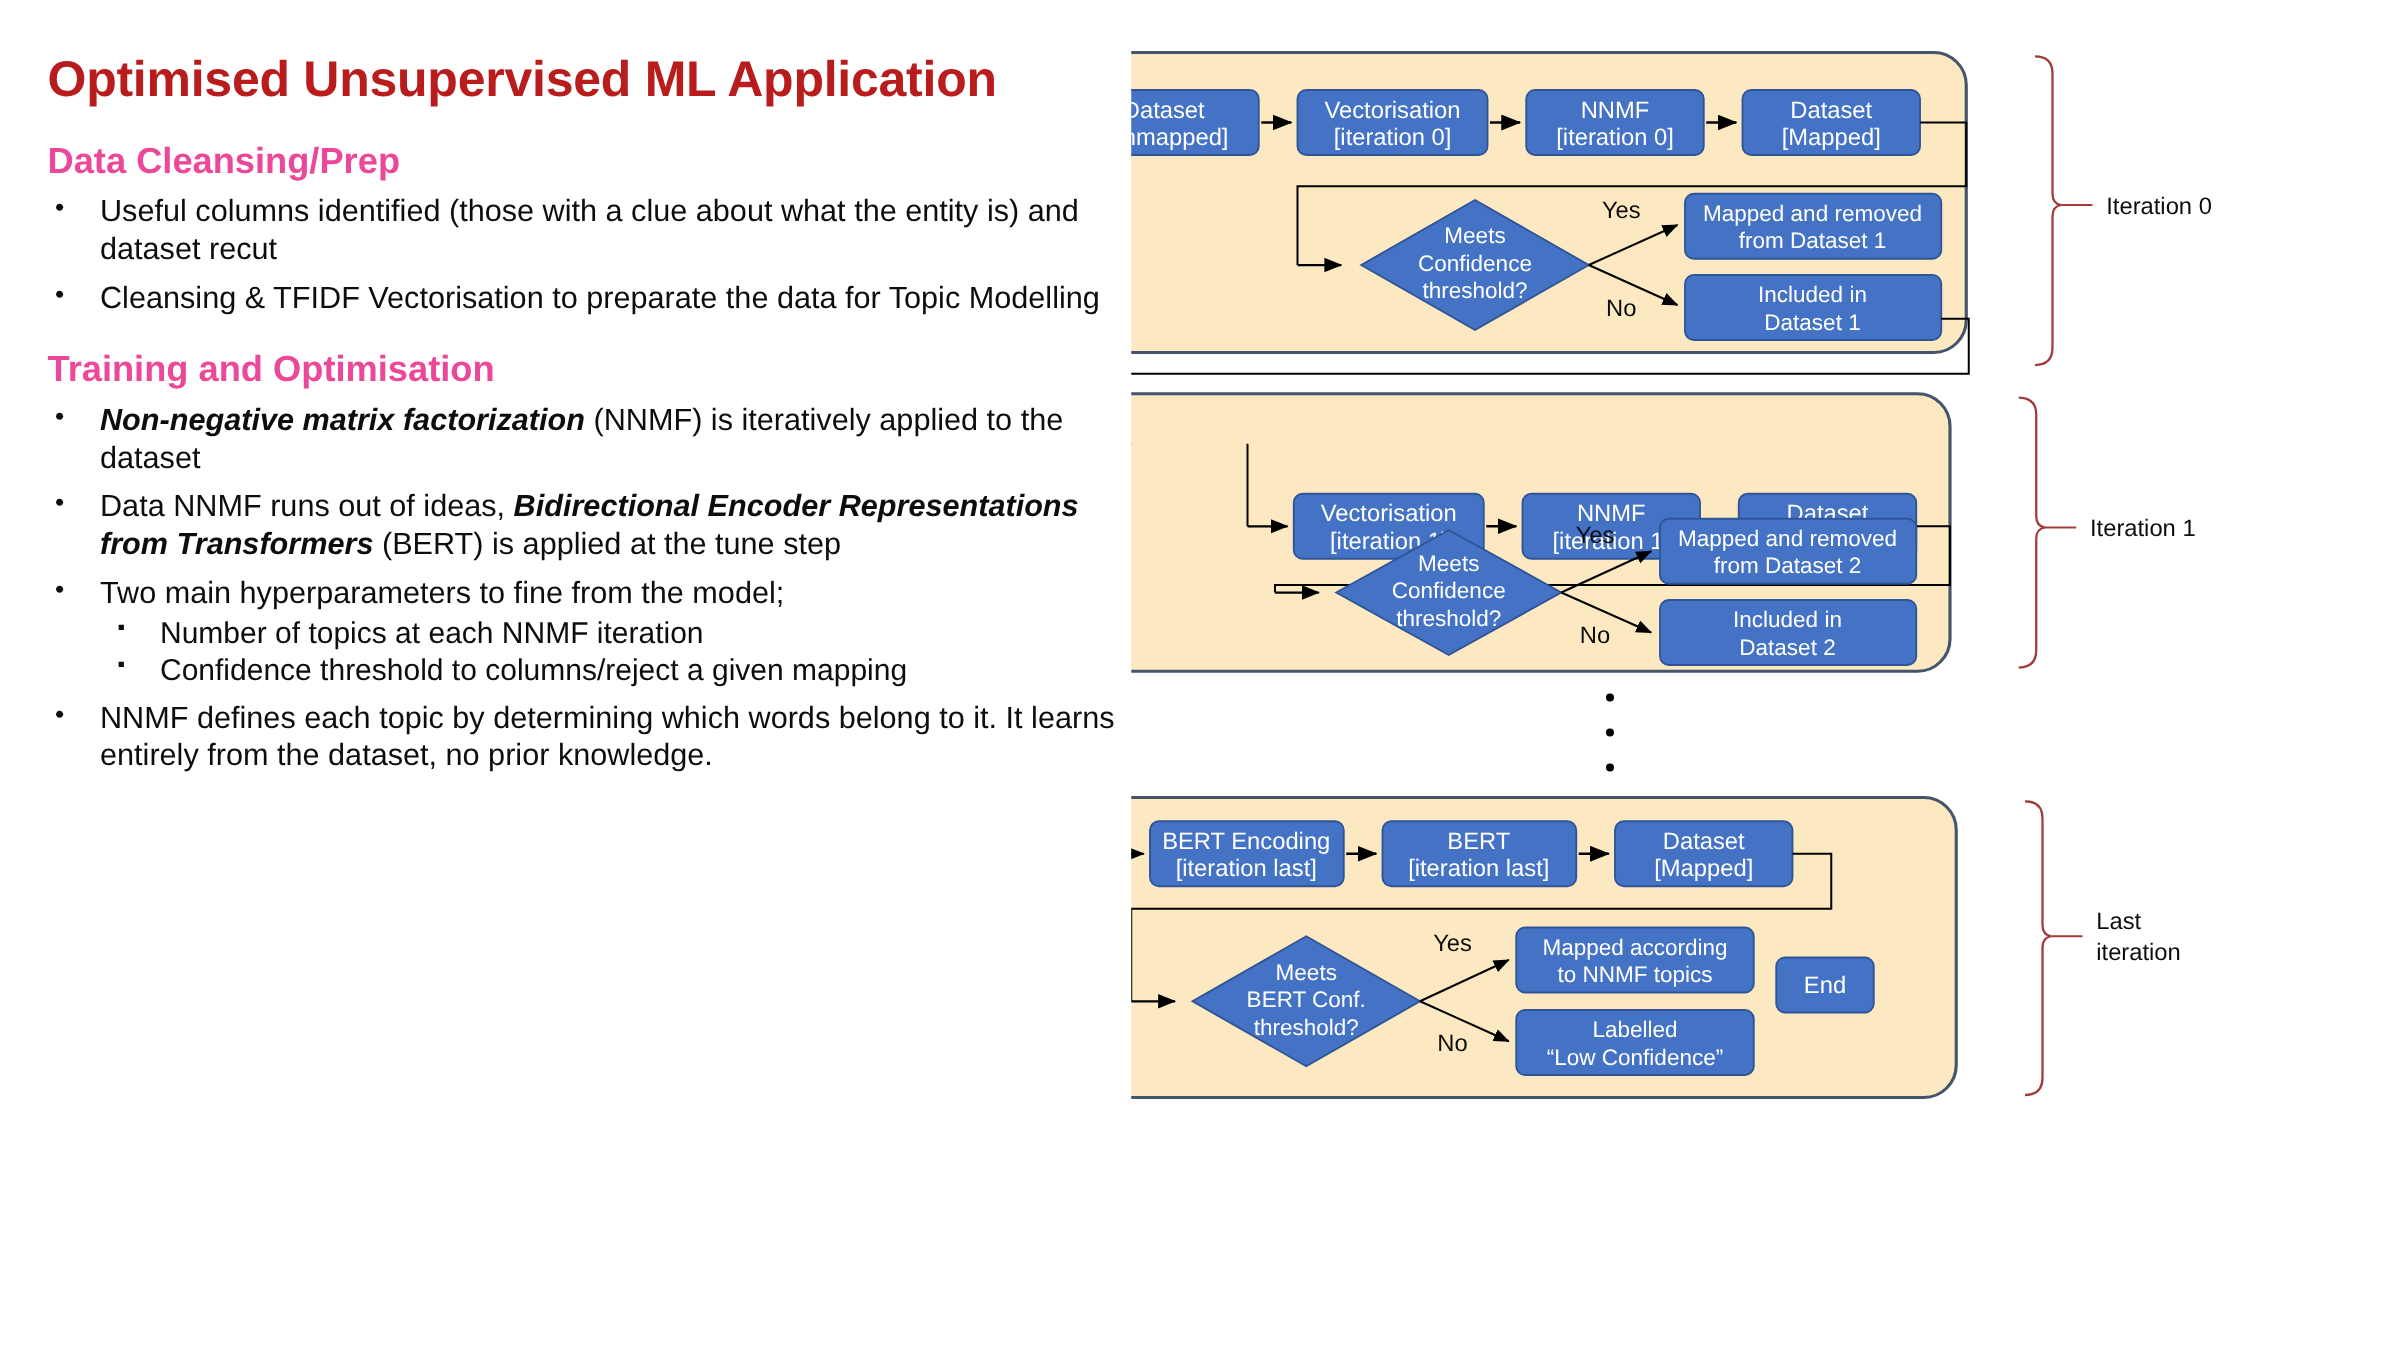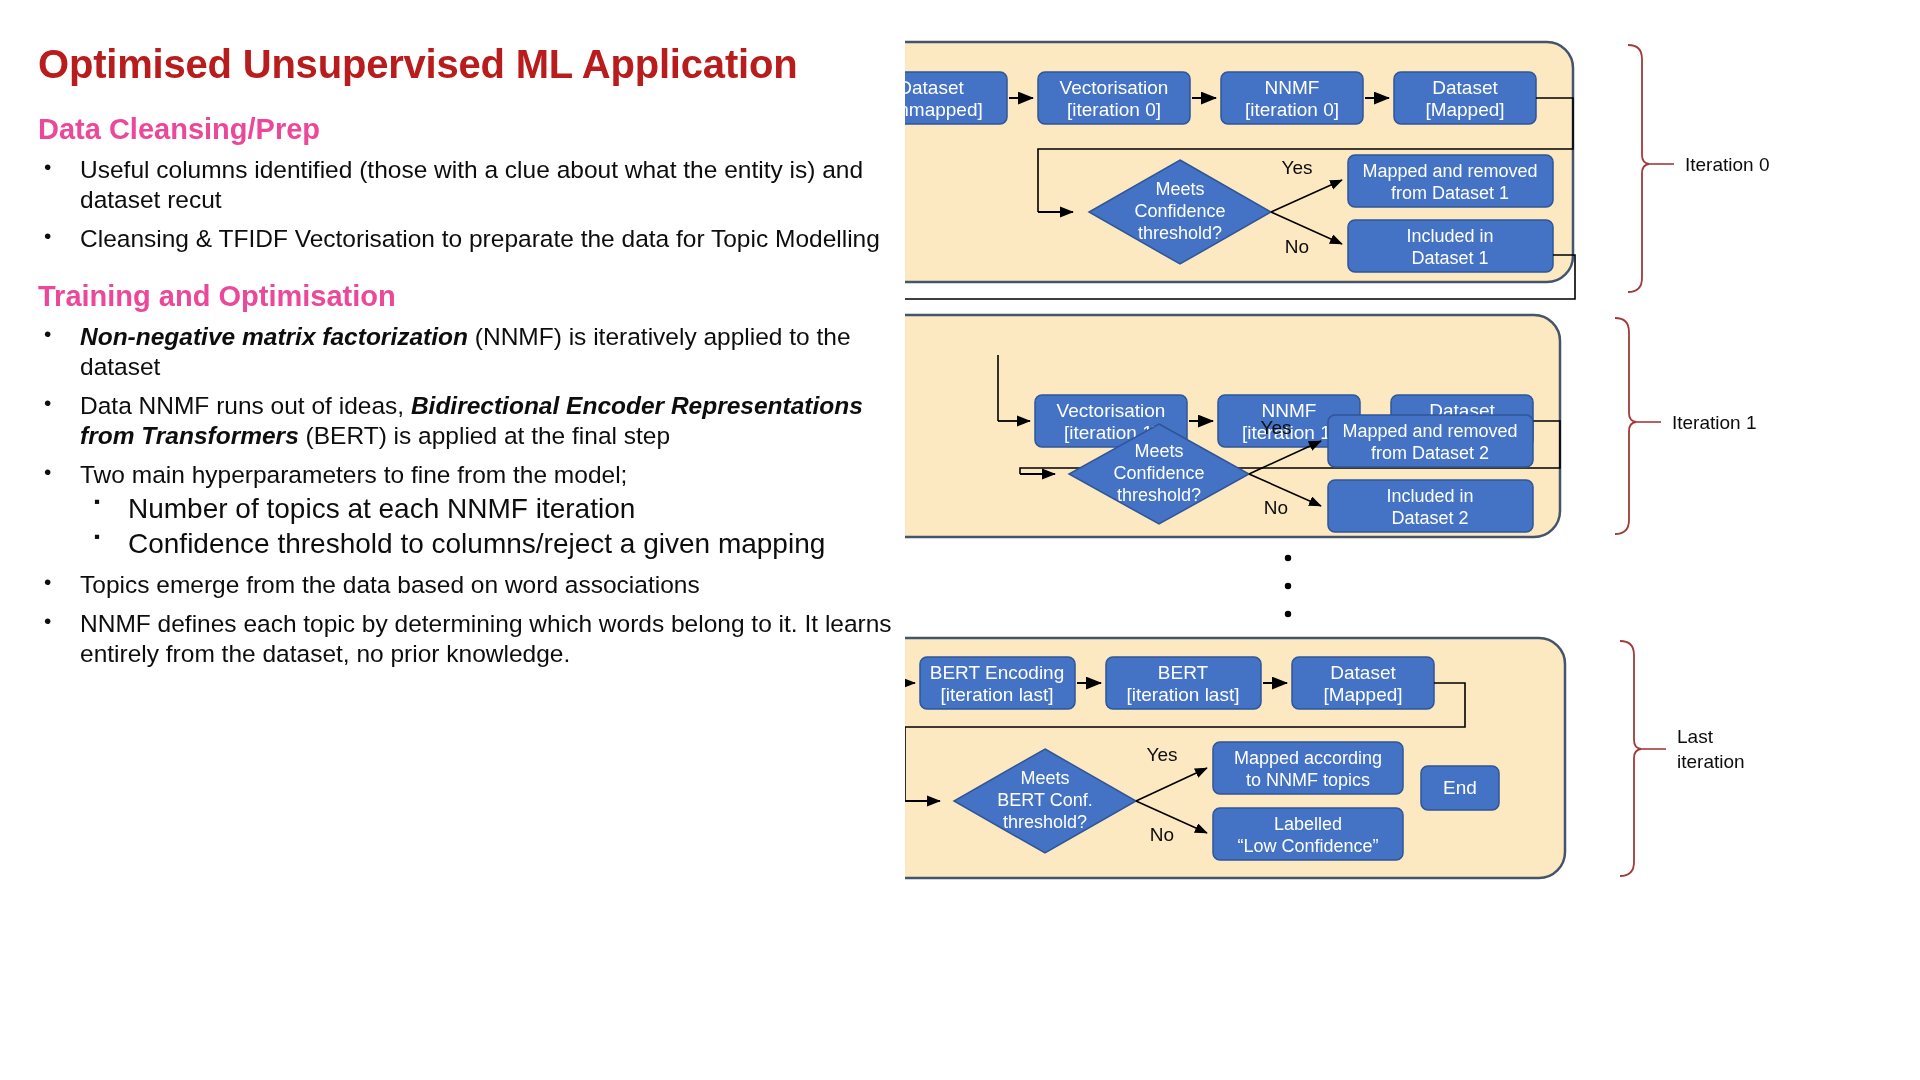--- a/index.html
+++ b/index.html
@@ -58,21 +58,21 @@
     left: 6px; top: -1px;
     font-size: 21px;
     color: #0d0d0d;
   }
   ul.subbullets {
     list-style: none;
     margin: 2px 0 0 0; padding: 0;
   }
   ul.subbullets > li {
     position: relative;
-    font-size: 28px;
+    font-size: 24px;
     color: #0d0d0d;
     line-height: 1.22;
     padding-left: 48px;
     margin-bottom: 1px;
   }
   ul.subbullets > li::before {
     content: "\25AA";
     position: absolute;
     left: 14px; top: 0px;
     font-size: 17px;
@@ -117,29 +117,28 @@
 
     <div class="section-head">Data Cleansing/Prep</div>
     <ul class="bullets">
       <li><span>Useful columns identified (those with a clue about what the entity is) and dataset recut</span></li>
       <li><span>Cleansing &amp; TFIDF Vectorisation to preparate the data for Topic Modelling</span></li>
     </ul>
 
     <div class="section-head second">Training and Optimisation</div>
     <ul class="bullets">
       <li><span class="b">Non-negative matrix factorization</span><span> (NNMF) is iteratively applied to the dataset</span></li>
-      <li><span>Data NNMF runs out of ideas, </span><span class="b">Bidirectional Encoder Representations from Transformers</span><span> (BERT) is applied at the final step</span></li>
+      <li><span>Data NNMF runs out of ideas, </span><span class="b">Bidirectional Encoder Representations from Transformers</span><span> (BERT) is applied at the tune step</span></li>
       <li>
         <span>Two main hyperparameters to fine from the model;</span>
         <ul class="subbullets">
           <li><span>Number of topics at each NNMF iteration</span></li>
           <li><span>Confidence threshold to columns/reject a given mapping</span></li>
         </ul>
       </li>
-      <li><span>Topics emerge from the data based on word associations</span></li>
       <li><span>NNMF defines each topic by determining which words belong to it. It learns entirely from the dataset, no prior knowledge.</span></li>
     </ul>
   </div>
 
   <div id="diagram">
     <svg width="1015" height="1080" viewBox="0 0 1015 1080" xmlns="http://www.w3.org/2000/svg">
       <defs>
         <marker id="arrow" markerWidth="9" markerHeight="9" refX="7.5" refY="3.2" orient="auto">
           <path d="M0,0 L8,3.2 L0,6.4 z" fill="#000000"></path>
         </marker>

